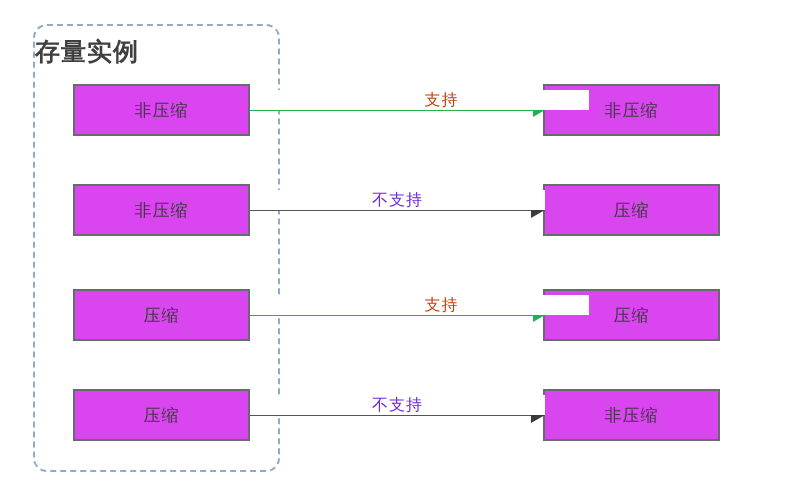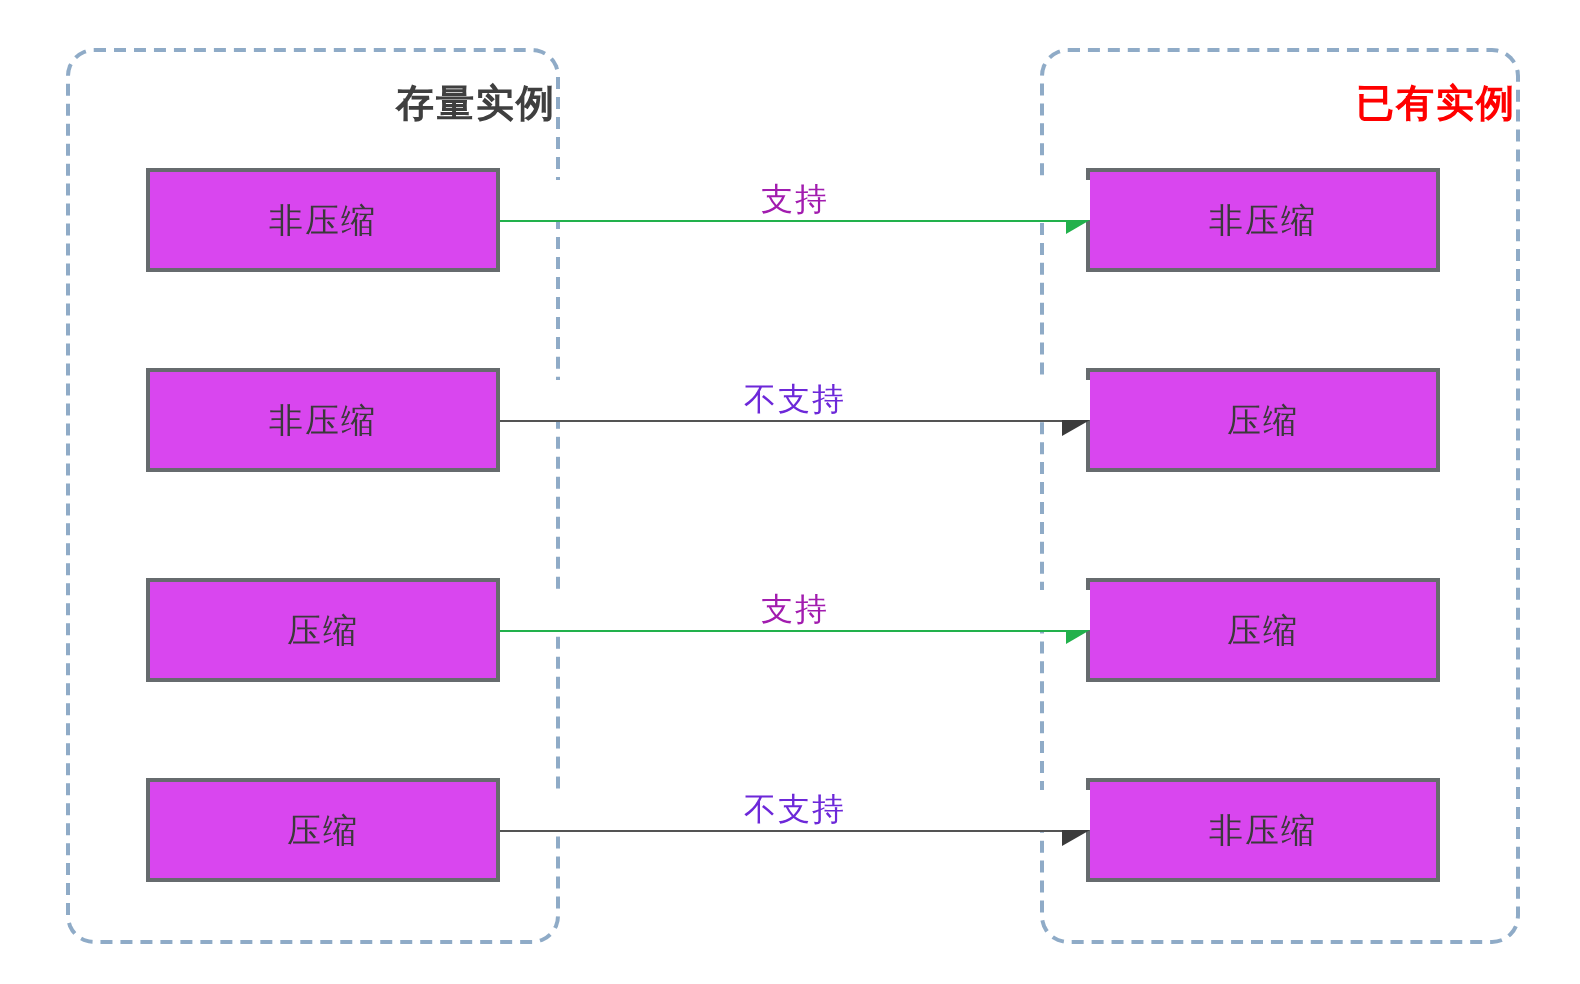--- a/index.html
+++ b/index.html
@@ -40,23 +40,23 @@
   #panel-right {
     left: 520px;
     top: 24px;
     width: 240px;
     height: 448px;
   }
 
   .panel-title {
     position: absolute;
     width: 100%;
-    text-align: right;
+    text-align: left;
     top: 14px;
-    font-size: 19px;
+    font-size: 25px;
     line-height: 24px;
     letter-spacing: 1px;
     user-select: none;
   }
   #panel-left .panel-title {
     color: #3f3f3f;
     font-weight: 700;
   }
   #panel-right .panel-title {
     color: #ff0000;
@@ -110,37 +110,34 @@
     letter-spacing: 1px;
     line-height: 20px;
     user-select: none;
     background: #ffffff;
     pointer-events: none;
   }
   .edge-label span {
     background: #ffffff;
     padding: 0 3px;
   }
-  .label-support    { color: #a21caf; }
+  .label-support    { color: #c2410c; padding-left: 44px; }
   .label-nosupport  { color: #6d28d9; }
 
   .edge svg { display: block; }
 </style>
 </head>
 <body>
 
 <div id="diagram">
 
   <div class="panel" id="panel-left">
     <div class="panel-title">存量实例</div>
   </div>
 
-  <div class="panel" id="panel-right">
-    <div class="panel-title">已有实例</div>
-  </div>
 
   <div class="node left row1">非压缩</div>
   <div class="node left row2">非压缩</div>
   <div class="node left row3">压缩</div>
   <div class="node left row4">压缩</div>
 
   <div class="node right row1">非压缩</div>
   <div class="node right row2">压缩</div>
   <div class="node right row3">压缩</div>
   <div class="node right row4">非压缩</div>

